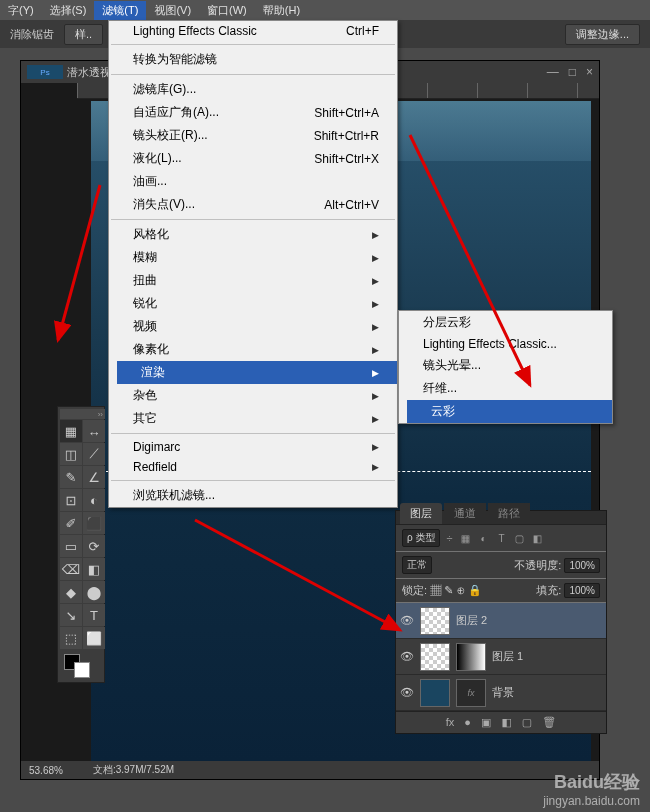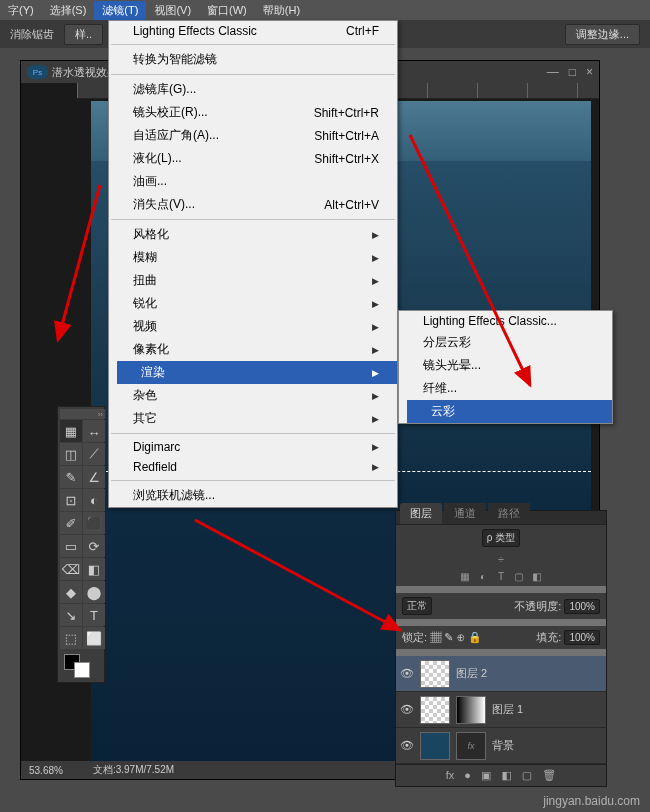--- a/index.html
+++ b/index.html
@@ -29,21 +29,21 @@
 .menu-row { display: flex; justify-content: space-between; align-items: center; padding: 3px 18px 3px 24px; cursor: default; text-align: right; }
 .menu-row .arrow { font-size: 9px; color: #333; }
 .menu-row.highlighted { background: #2a5fb4; color: #fff; margin-left: 8px; }
 .menu-row.highlighted .arrow { color: #fff; }
 .menu-sep { height: 1px; background: #c0c0c0; margin: 3px 2px; }
 .submenu { position: absolute; left: 398px; top: 310px; width: 215px; background: #f0f0f0; border: 1px solid #888; box-shadow: 2px 2px 4px rgba(0,0,0,0.4); font-size: 12px; color: #000; }
 .layers-panel { position: absolute; left: 395px; top: 510px; width: 212px; background: #3c3c3c; border: 1px solid #1a1a1a; color: #ccc; font-size: 11px; z-index: 3; }
 .panel-tabs { display: flex; background: #2d2d2d; height: 14px; align-items: flex-end; padding-left: 4px; gap: 2px; border-bottom: 1px solid #222; }
 .panel-tab { padding: 3px 10px; background: #2d2d2d; color: #888; font-size: 11px; }
 .panel-tab.active { background: #3c3c3c; color: #ddd; border-top-left-radius: 3px; border-top-right-radius: 3px; }
-.panel-row { display: flex; align-items: center; padding: 4px 6px; gap: 6px; border-bottom: 7px solid #737373; flex-direction: column; }
+.panel-row { display: flex; align-items: center; padding: 4px 6px; gap: 6px; border-bottom: 1px solid #737373; }
 .panel-select { background: #2a2a2a; border: 1px solid #1a1a1a; color: #ccc; font-size: 10px; padding: 1px 4px; border-radius: 2px; }
 .panel-icons { display: flex; gap: 4px; font-size: 10px; color: #999; }
 .panel-icons span { width: 14px; text-align: center; }
 .opacity-row { display: flex; justify-content: space-between; align-items: center; width: 100%; }
 .layer-item { display: flex; align-items: center; height: 36px; padding: 2px 4px; gap: 6px; border-bottom: 1px solid #2a2a2a; }
 .layer-item.selected { background: #4a5a70; }
 .eye { width: 14px; height: 14px; color: #ccc; font-size: 11px; text-align: center; }
 .layer-thumb { width: 30px; height: 28px; background: repeating-conic-gradient(#ccc 0% 25%, #fff 0% 50%) 0 0/8px 8px; border: 1px solid #666; }
 .layer-thumb.solid { background: #1a4560; }
 .layer-thumb.grad { background: linear-gradient(90deg, #000, #fff); }
@@ -67,21 +67,21 @@
 
 <div class="optionsbar">
   <span style="color:#ccc;font-size:11px">消除锯齿</span>
   <span class="btn-small">样..</span>
   <span class="btn-small" style="margin-left:auto">调整边缘...</span>
 </div>
 
 <div class="ps-window">
   <div class="ps-titlebar">
     <span style="display:flex;align-items:center;gap:4px">
-      <span style="background:#1a4a6a;width:21px;height:14px;border-radius:6px;font-size:8px;display:flex;align-items:center;justify-content:center;color:#6af">Ps</span>
+      <span style="background:#1a4a6a;width:36px;height:14px;border-radius:0;font-size:8px;display:flex;align-items:center;justify-content:center;color:#6af">Ps</span>
       <span>潜水透视效果</span>
     </span>
     <span class="ps-titlebar-controls">
       <span>—</span>
       <span>□</span>
       <span>×</span>
     </span>
   </div>
   <div class="ps-ruler-h"></div>
 
@@ -131,28 +131,28 @@
   </div>
   <div class="menu-sep"></div>
   <div class="menu-row">
       <span>转换为智能滤镜</span>
     </div>
   <div class="menu-sep"></div>
   <div class="menu-row">
       <span>滤镜库(G)...</span>
     </div>
   <div class="menu-row">
+      <span>自适应广角(A)...</span>
+      <span>Shift+Ctrl+A</span>
+    </div>
+  <div class="menu-row">
       <span>镜头校正(R)...</span>
       <span>Shift+Ctrl+R</span>
     </div>
   <div class="menu-row">
-      <span>自适应广角(A)...</span>
-      <span>Shift+Ctrl+A</span>
-    </div>
-  <div class="menu-row">
       <span>液化(L)...</span>
       <span>Shift+Ctrl+X</span>
     </div>
   <div class="menu-row">
       <span>油画...</span>
     </div>
   <div class="menu-row">
       <span>消失点(V)...</span>
       <span>Alt+Ctrl+V</span>
     </div>
@@ -203,24 +203,24 @@
       <span class="arrow">▶</span>
     </div>
   <div class="menu-sep"></div>
   <div class="menu-row">
       <span>浏览联机滤镜...</span>
     </div>
 </div>
 
 <div class="submenu">
   <div class="menu-row">
+      <span>分层云彩</span>
+    </div>
+  <div class="menu-row">
       <span>Lighting Effects Classic...</span>
-    </div>
-  <div class="menu-row">
-      <span>分层云彩</span>
     </div>
   <div class="menu-row">
       <span>镜头光晕...</span>
     </div>
   <div class="menu-row">
       <span>纤维...</span>
     </div>
   <div class="menu-row highlighted">
       <span>云彩</span>
     </div>
@@ -301,14 +301,15 @@
 <svg class="arrow-red" style="left:190px;top:515px" width="230" height="130">
   <defs>
       <marker id="ah3" markerWidth="8" markerHeight="8" refX="6" refY="3" orient="auto">
         <path d="M0,0 L7,3 L0,6 Z" fill="#d00"></path>
       </marker>
     </defs>
   <line x1="5" y1="5" x2="210" y2="115" stroke="#d00" stroke-width="3" marker-end="url(#ah3)"></line>
 </svg>
 
 <div class="watermark">
+  <div class="big">Baidu经验</div>
   <div>jingyan.baidu.com</div>
 </div>
 
 </body></html>

